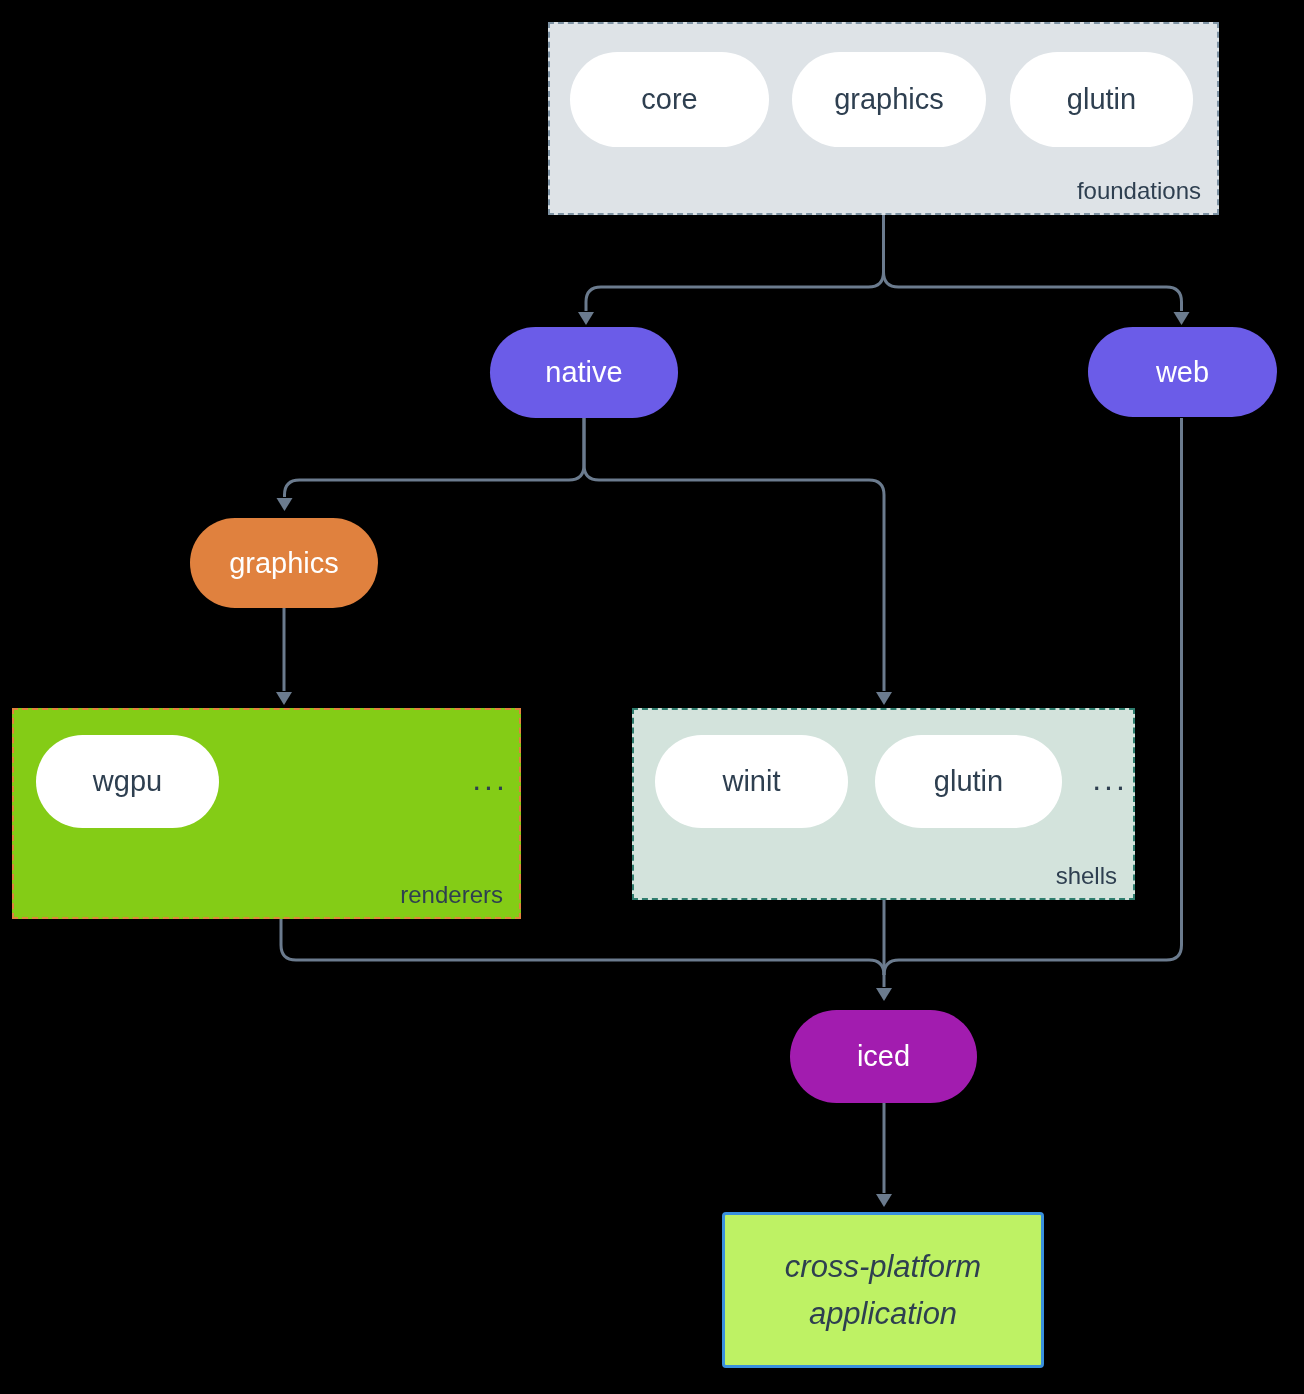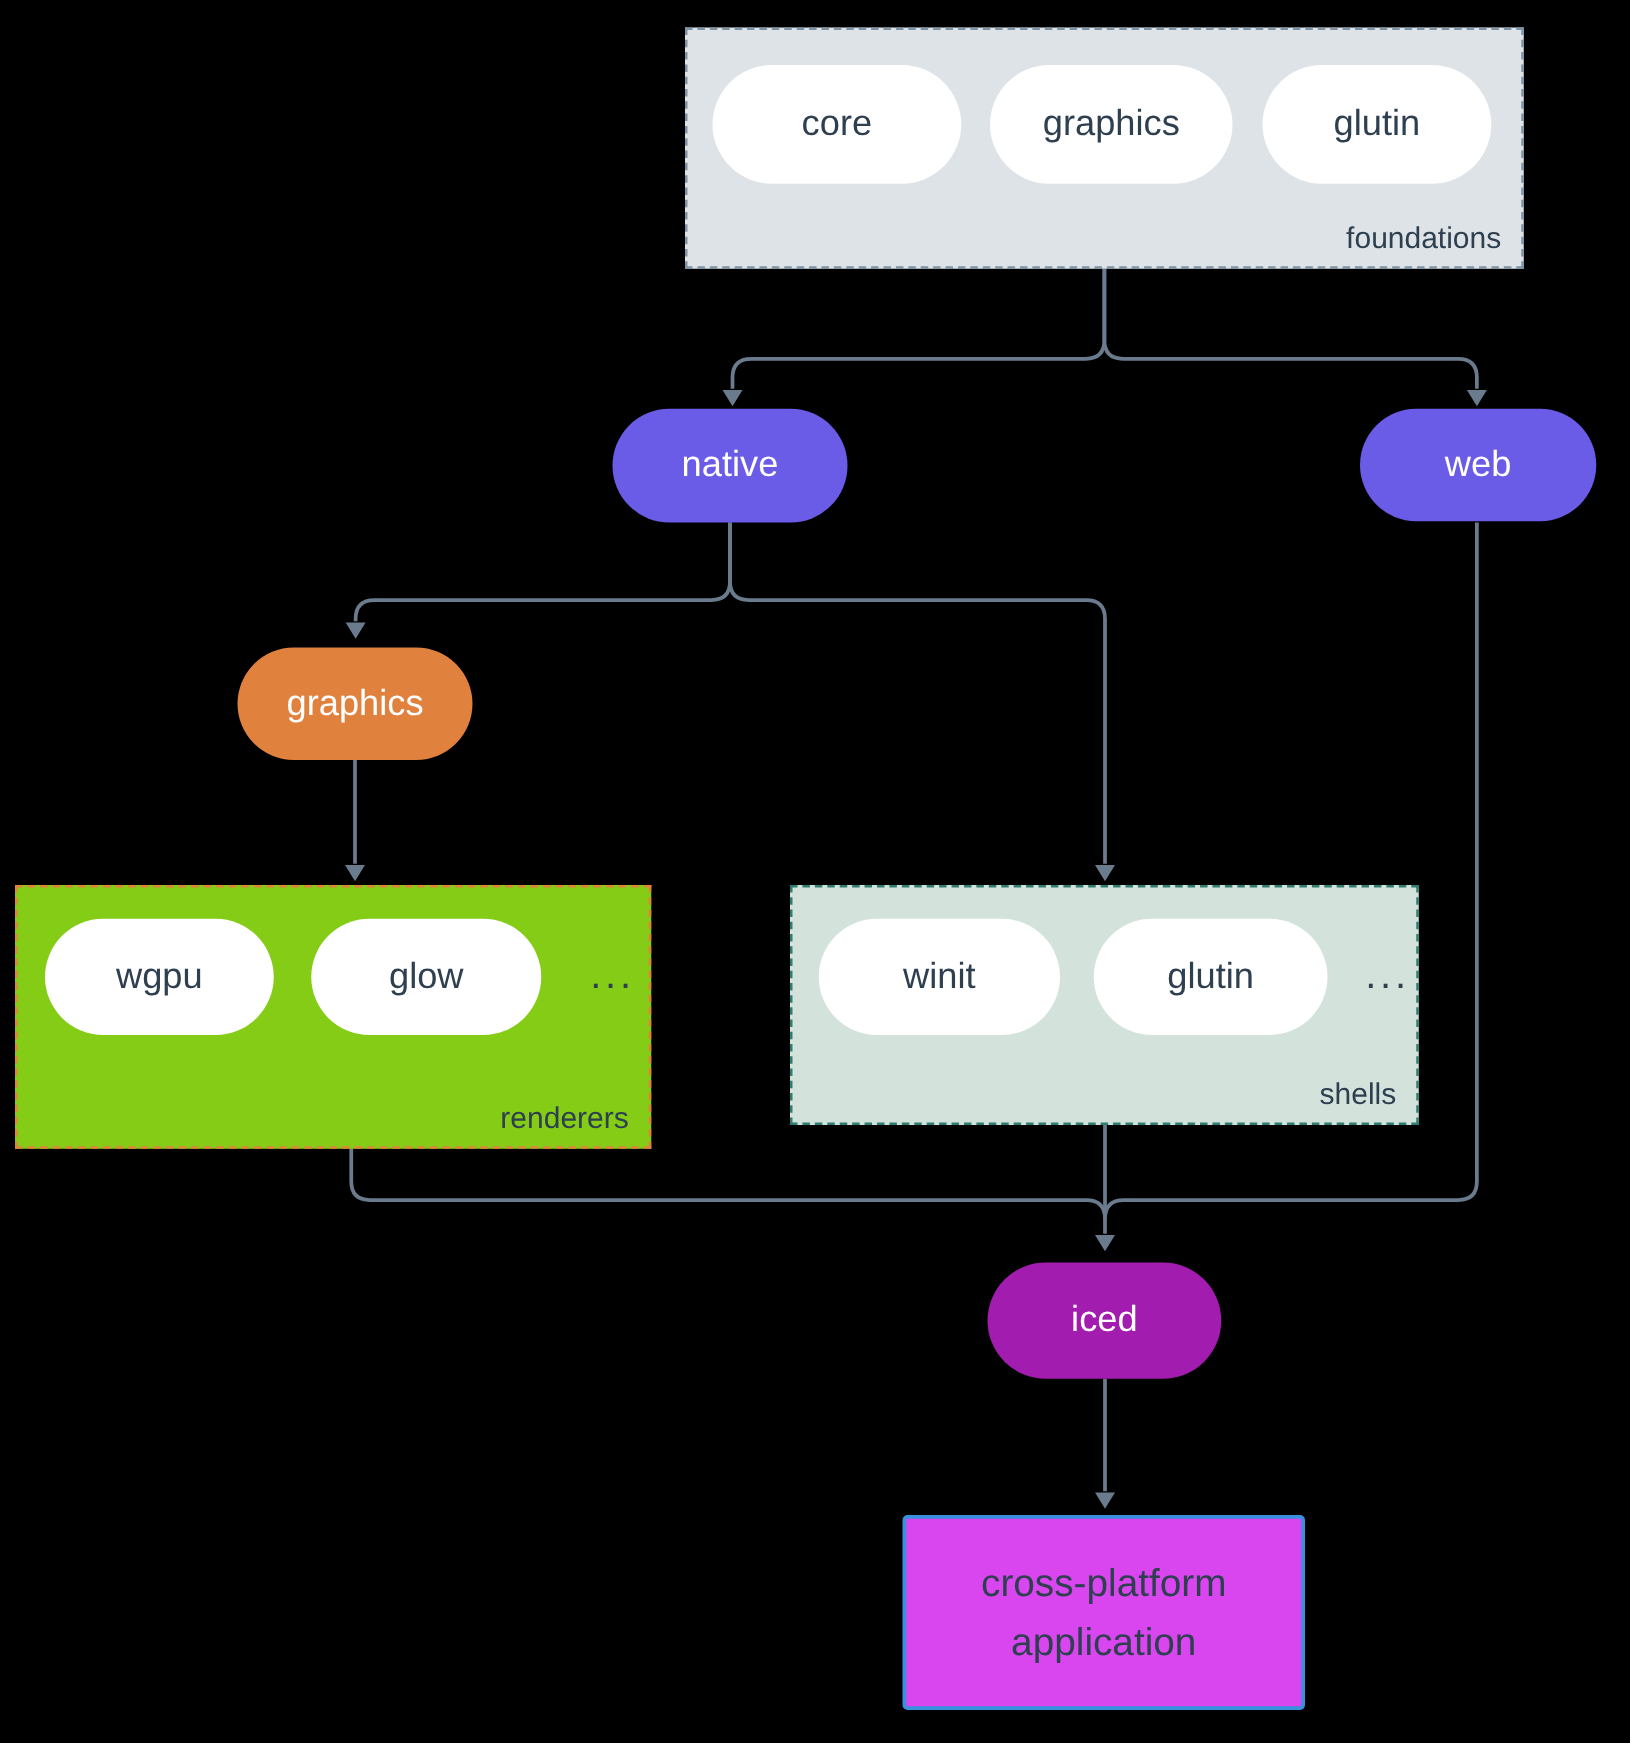--- a/index.html
+++ b/index.html
@@ -57,23 +57,23 @@
   }
 
   
   .n-native   { left:490px;  top:327px;  width:188px; height:91px; }
   .n-web      { left:1088px; top:327px;  width:189px; height:90px; }
   .n-graphics { left:190px;  top:518px;  width:188px; height:90px; }
   .n-iced     { left:790px;  top:1010px; width:187px; height:93px; }
 
   .appbox {
     position:absolute; left:722px; top:1212px; width:322px; height:156px;
-    background:#d946ef; border:3px solid #3990dd; border-radius:4px;
+    background:#bef264; border:3px solid #3990dd; border-radius:4px;
     display:flex; flex-direction:column; align-items:center; justify-content:center;
-    color:#2e3f50; font-size:31px; line-height:47px; text-align:center;
+    color:#2e3f50; font-size:31px; line-height:47px; text-align:center;font-style:italic;
   }
 </style>
 </head>
 <body>
 
 <div class="stage">
 
   <svg class="connectors" viewBox="0 0 1304 1394">
 
     <path d="M883.5 215 L883.5 272 Q883.5 287 868.5 287 L601 287 Q586 287 586 302 L586 311"></path>
@@ -109,21 +109,20 @@
     <div class="group-label">foundations</div>
   </div>
 
   <div class="pill pill-purple n-native">native</div>
   <div class="pill pill-purple n-web">web</div>
 
   <div class="pill pill-orange n-graphics">graphics</div>
 
   <div class="group group-renderers">
     <div class="pill pill-white p-wgpu">wgpu</div>
-    <div class="pill pill-white p-glow">glow</div>
     <div class="ellipsis">...</div>
     <div class="group-label">renderers</div>
   </div>
 
   <div class="group group-shells">
     <div class="pill pill-white p-winit">winit</div>
     <div class="pill pill-white p-glutin">glutin</div>
     <div class="ellipsis">...</div>
     <div class="group-label">shells</div>
   </div>

